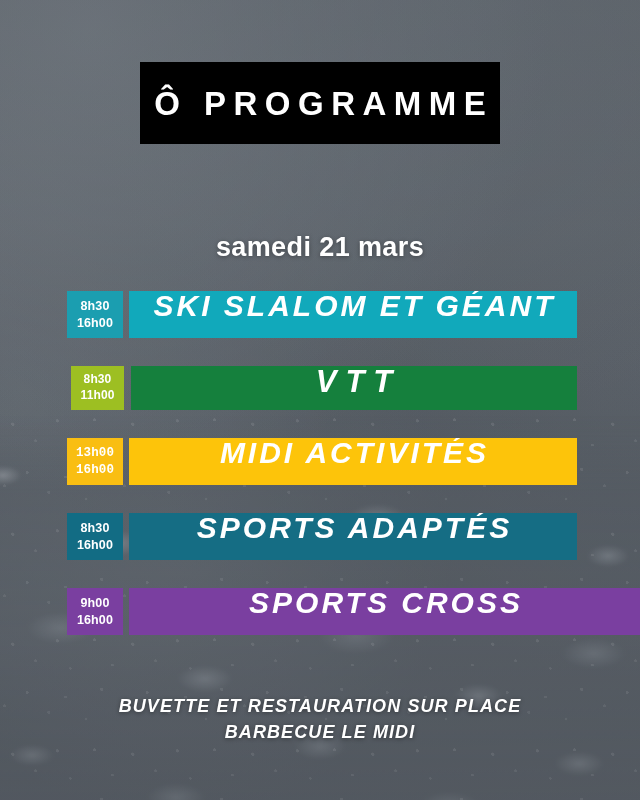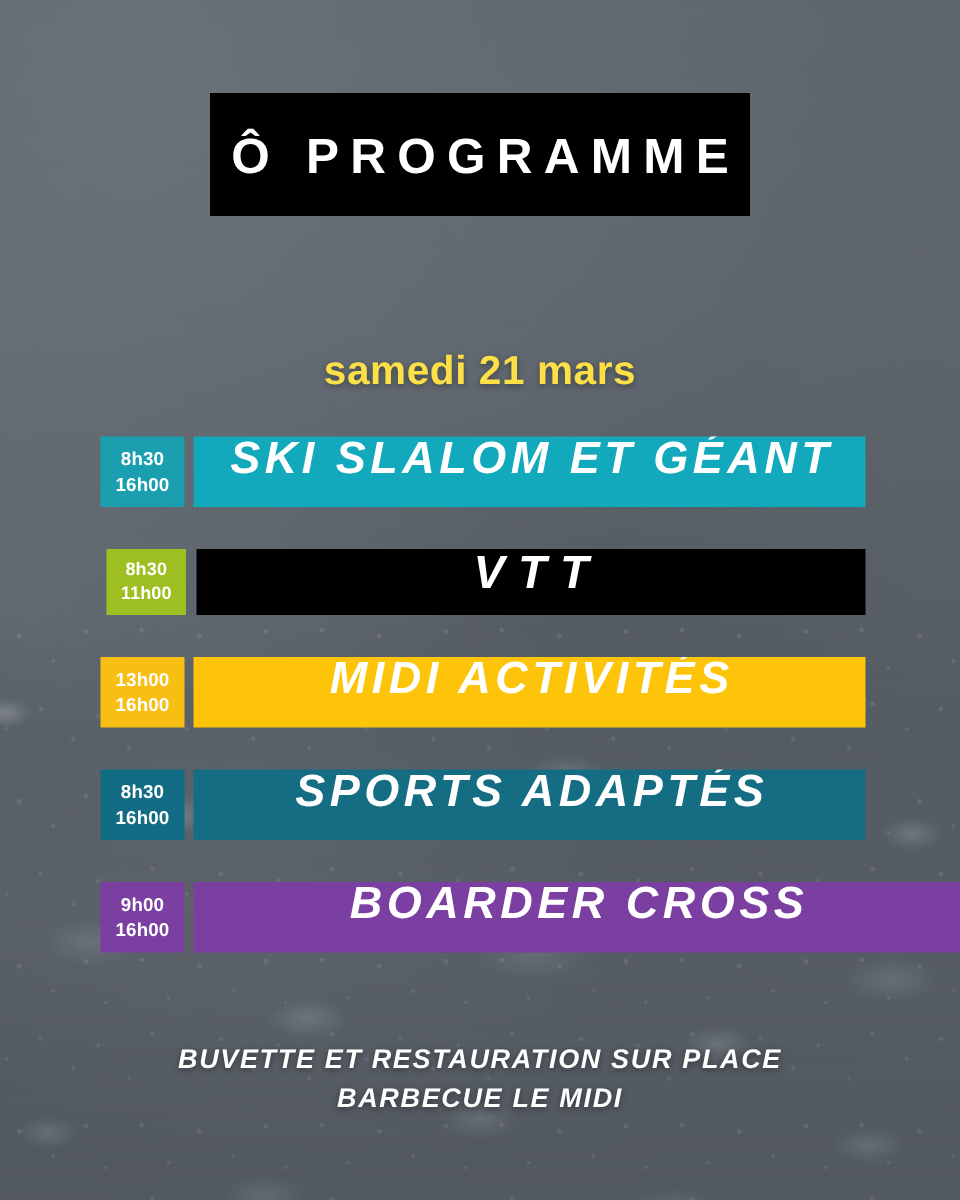--- a/index.html
+++ b/index.html
@@ -121,21 +121,21 @@
     white-space: nowrap;
     line-height: 1;
   }
 
   
   .date {
     position: absolute;
     left: 0; right: 0;
     top: 232px;
     text-align: center;
-    color: #fde047;
+    color: #ffffff;
     font-size: 27px;
     font-weight: 700;
     letter-spacing: .4px;
     text-shadow: 0 1px 4px rgba(0,0,0,.35);
   }
 
   
   .rows {
     position: absolute;
     left: 0; right: 0;
@@ -237,27 +237,27 @@
         <div class="bar" style="background: rgb(17, 169, 187);">
           <span class="bar-label">SKI SLALOM ET GÉANT</span>
         </div>
       </div>
 
       <div class="row row-2">
         <div class="time-box" style="background: rgb(157, 191, 34);">
           <span>8h30</span>
           <span>11h00</span>
         </div>
-        <div class="bar" style="background: #000000;">
+        <div class="bar" style="background: #15803d;">
           <span class="bar-label">VTT</span>
         </div>
       </div>
 
       <div class="row row-3">
-        <div class="time-box" style="background: rgb(249, 190, 18);">
+        <div class="time-box" style="background: rgb(249, 190, 18); font-family: Liberation Mono, monospace;">
           <span>13h00</span>
           <span>16h00</span>
         </div>
         <div class="bar" style="background: rgb(253, 196, 10);">
           <span class="bar-label">MIDI ACTIVITÉS</span>
         </div>
       </div>
 
       <div class="row row-4">
         <div class="time-box" style="background: rgb(18, 108, 132);">
@@ -268,21 +268,21 @@
           <span class="bar-label">SPORTS ADAPTÉS</span>
         </div>
       </div>
 
       <div class="row row-5">
         <div class="time-box" style="background: rgb(122, 63, 160);">
           <span>9h00</span>
           <span>16h00</span>
         </div>
         <div class="bar" style="background: rgb(122, 63, 160);">
-          <span class="bar-label">BOARDER CROSS</span>
+          <span class="bar-label">SPORTS CROSS</span>
         </div>
       </div>
 
     </div>
 
     <div class="footer">
       <div>BUVETTE ET RESTAURATION SUR PLACE</div>
       <div>BARBECUE LE MIDI</div>
     </div>
 

